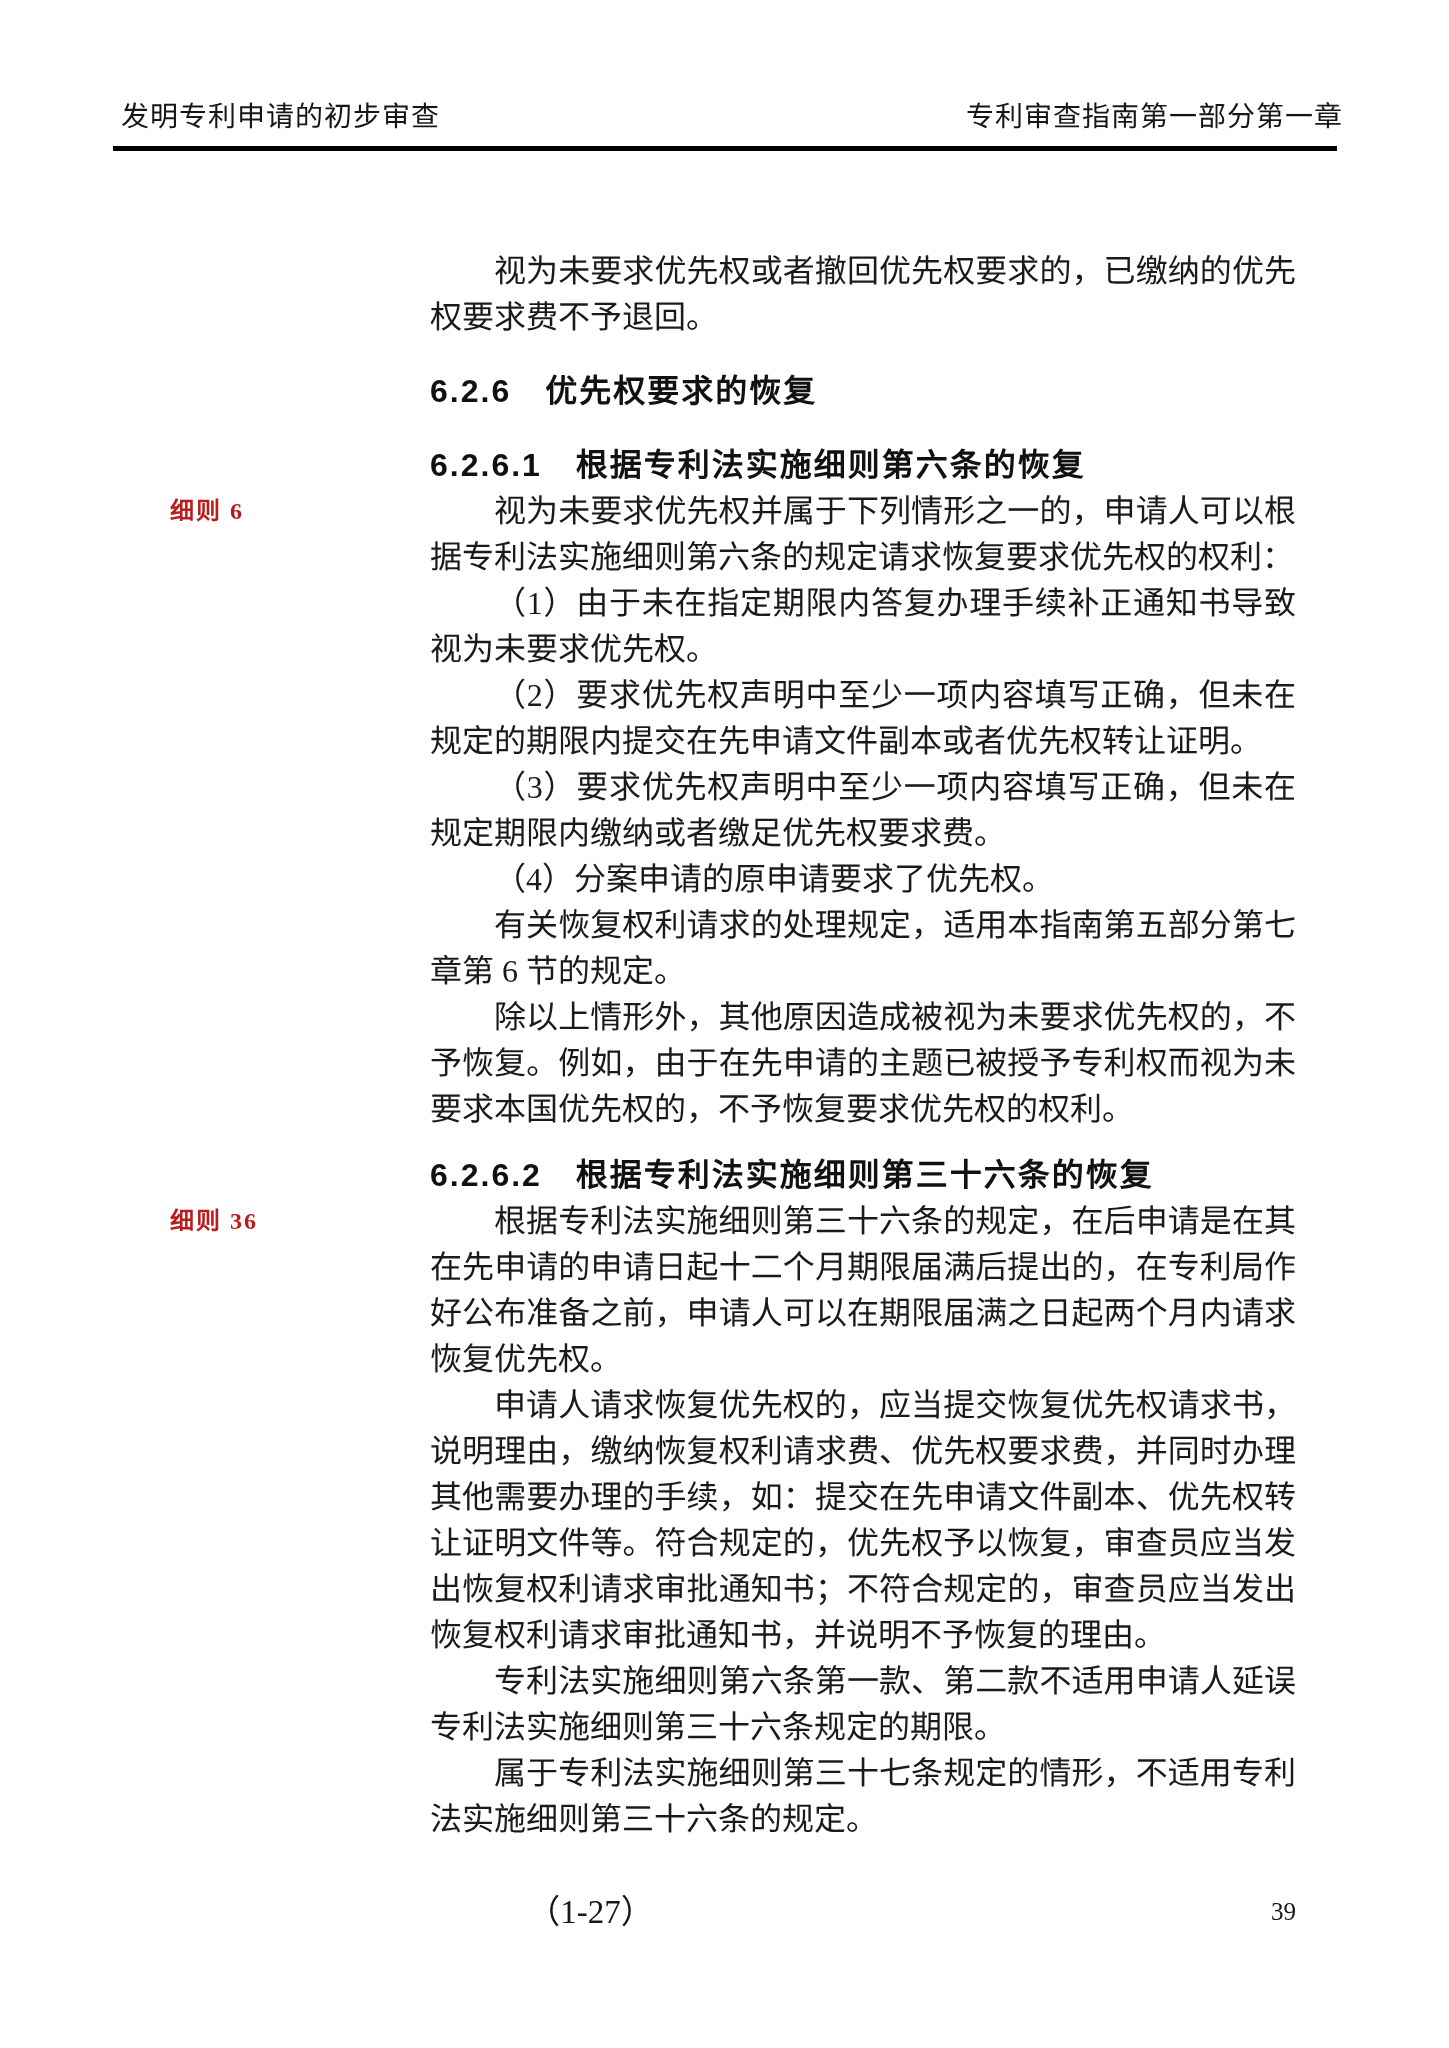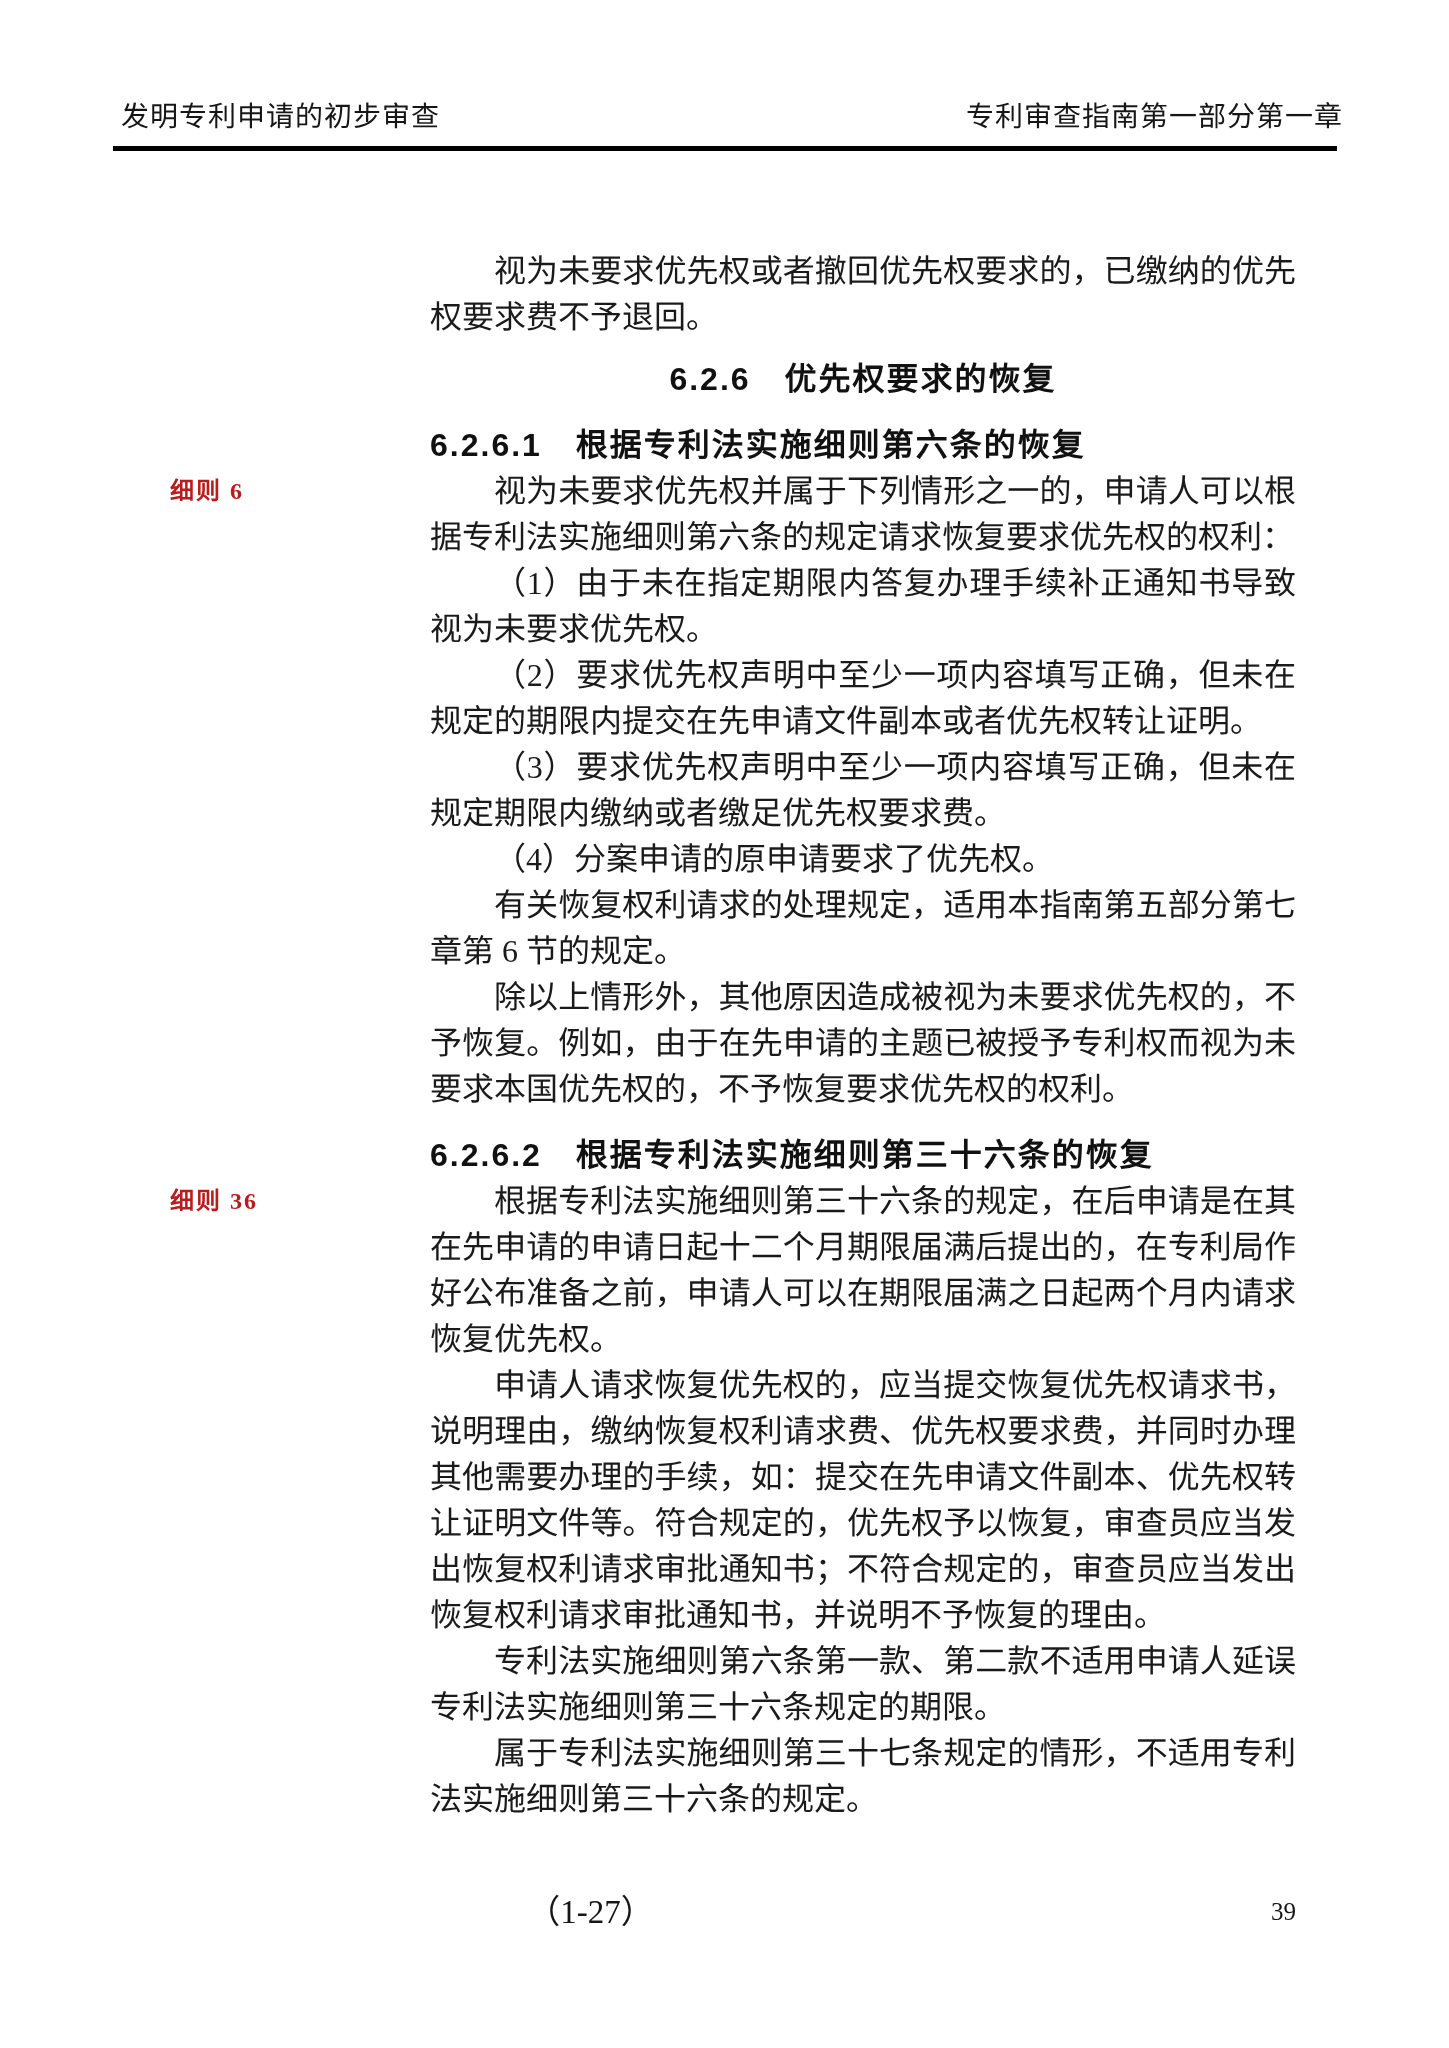--- a/index.html
+++ b/index.html
@@ -30,22 +30,22 @@
     color:#1a1a1a;
   }
   .para{margin:0;text-indent:2em;position:relative;}
   .ptext{display:inline;}
   .sec-h{
     font-family:"Liberation Sans","DejaVu Sans",sans-serif;
     font-weight:bold;font-size:32px;line-height:46px;
     letter-spacing:2px;text-indent:0;text-align:left;
     margin:0;color:#111111;
   }
-  .h-626{margin-top:16px;text-align:center;}
-  .h-6261{margin-top:20px;}
+  .h-626{margin-top:28px;}
+  .h-6261{margin-top:28px;}
   .h-6262{margin-top:20px;}
   .margin-note{
     position:absolute;left:-260px;top:0;
     font-size:24px;line-height:46px;letter-spacing:2px;
     text-indent:0;white-space:nowrap;color:#b91c1c;font-weight:bold;
   }
   
   .footer-center{
     position:absolute;top:1890px;left:0;width:1181px;
     text-align:center;font-size:33px;line-height:44px;color:#161616;

